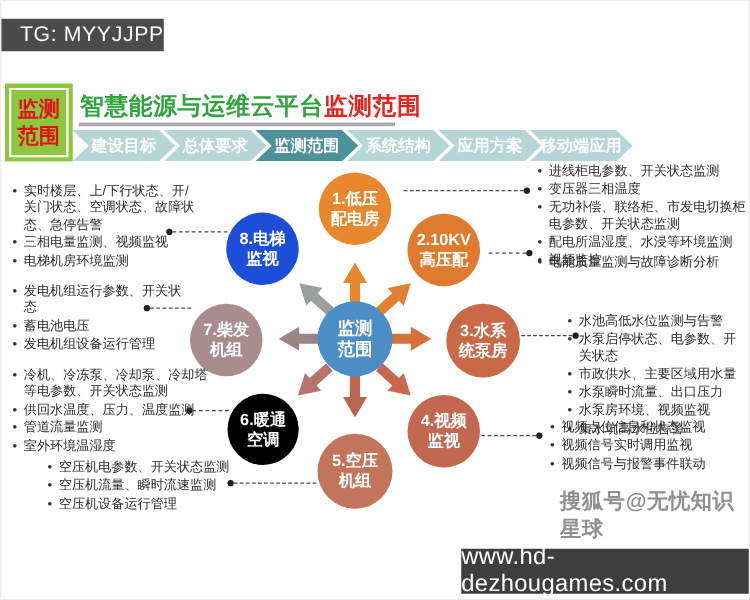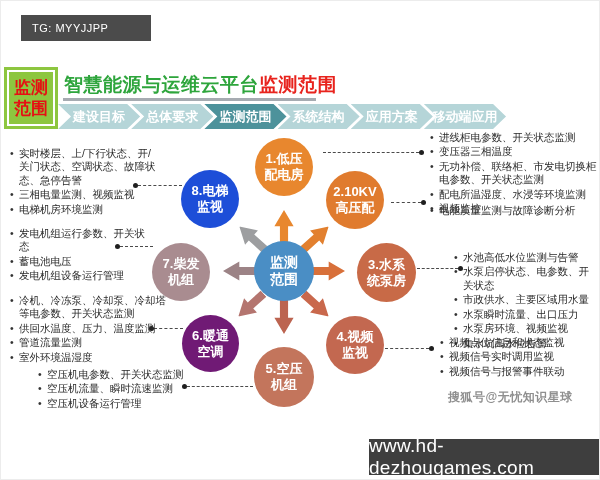--- a/index.html
+++ b/index.html
@@ -1,21 +1,21 @@
 <!DOCTYPE html>
 <html><head>
 <meta charset="utf-8">
 <style>
   html,body{margin:0;padding:0;background:#fff;}
   .page{position:relative;width:600px;height:480px;background:#ffffff;overflow:hidden;
         font-family:"Liberation Sans","DejaVu Sans",sans-serif;border:1px solid #ececec;box-sizing:border-box;}
 
   
-  .tg{position:absolute;left:20px;top:14px;width:130px;height:26px;background:#4b4b4b;color:#fff;
-      font-size:11px;line-height:26px;padding-left:11px;box-sizing:border-box;letter-spacing:.5px;}
+  .tg{position:absolute;left:0;top:14px;width:130px;height:26px;background:#4b4b4b;color:#fff;
+      font-size:17px;line-height:26px;padding-left:11px;box-sizing:border-box;letter-spacing:.5px;text-align:right;}
 
   
   .side-label{position:absolute;left:3px;top:66px;width:54px;height:62px;background:#8dc63f;
       border:3px solid #8dc63f;box-shadow:inset 0 0 0 2px #ffffff;box-sizing:border-box;
       display:flex;align-items:center;justify-content:center;text-align:center;
       font-weight:bold;font-size:17px;color:#e60f13;white-space:pre-line;line-height:1.25;}
 
   
   .title{position:absolute;left:63px;top:71px;font-size:19px;font-weight:bold;letter-spacing:.5px;white-space:nowrap;text-align:right;}
   .title .g{color:#2ea53c}
@@ -33,21 +33,21 @@
   
   .node{position:absolute;border-radius:50%;color:#fff;font-weight:bold;
       display:flex;align-items:center;justify-content:center;text-align:center;
       white-space:pre-line;line-height:1.2;font-size:13px;}
   .nc{left:253px;top:240px;width:60px;height:60px;background:#4a8ec5;font-size:14px;}
   .n1{left:254px;top:137px;width:58px;height:58px;background:#e8872e;}
   .n2{left:325px;top:170px;width:58px;height:58px;background:#e07b2e;}
   .n3{left:356px;top:242px;width:59px;height:59px;background:#c86a47;text-align:center;}
   .n4{left:325px;top:315px;width:58px;height:58px;background:#c36850;}
   .n5{left:253px;top:346px;width:60px;height:60px;background:#c3755c;}
-  .n6{left:181px;top:314px;width:57px;height:57px;background:#701a75;}
+  .n6{left:181px;top:314px;width:57px;height:57px;background:#000000;}
   .n7{left:151px;top:242px;width:58px;height:58px;background:#a98c90;}
   .n8{left:180px;top:169px;width:58px;height:58px;background:#1d4ed8;}
 
   
   .arr{position:absolute;width:34px;height:24px;
       clip-path:polygon(0 33%,52% 33%,52% 10%,100% 50%,52% 90%,52% 67%,0 67%);}
   .a-up{left:266px;top:214px;background:#e8872e;transform:rotate(-90deg);}
   .a-ne{left:298px;top:225px;background:#e2802f;transform:rotate(-42deg);}
   .a-e {left:310px;top:258px;background:#d8703a;}
   .a-se{left:298px;top:292px;background:#c9684c;transform:rotate(42deg);}
@@ -77,21 +77,21 @@
   .notes li::before{content:"•";position:absolute;left:1px;top:0;color:#333;}
   .nb-elevator{left:8px;top:146px;width:152px;}
   .nb-diesel{left:8px;top:226px;width:142px;}
   .nb-hvac{left:8px;top:293px;width:160px;}
   .nb-compressor{left:36px;top:367px;width:148px;}
   .nb-lv{left:428px;top:130px;width:168px;}
   .nb-hv{left:428px;top:203px;width:168px;}
   .nb-pump{left:452px;top:250px;width:146px;}
   .nb-video{left:438px;top:335px;width:158px;}
 
-  .watermark{position:absolute;left:447px;top:388px;font-size:12px;color:#8f8f8f;
+  .watermark{position:absolute;left:447px;top:388px;font-size:17px;color:#8f8f8f;
       font-weight:bold;letter-spacing:.5px;}
   .footer{position:absolute;left:368px;top:438px;width:232px;height:36px;background:#3e3e3e;color:#fff;
       font-size:19px;display:flex;align-items:center;justify-content:center;letter-spacing:.3px;}
 </style>
 </head>
 <body>
 
 <div class="page">
 
   <div class="tg">TG: MYYJJPP</div>

